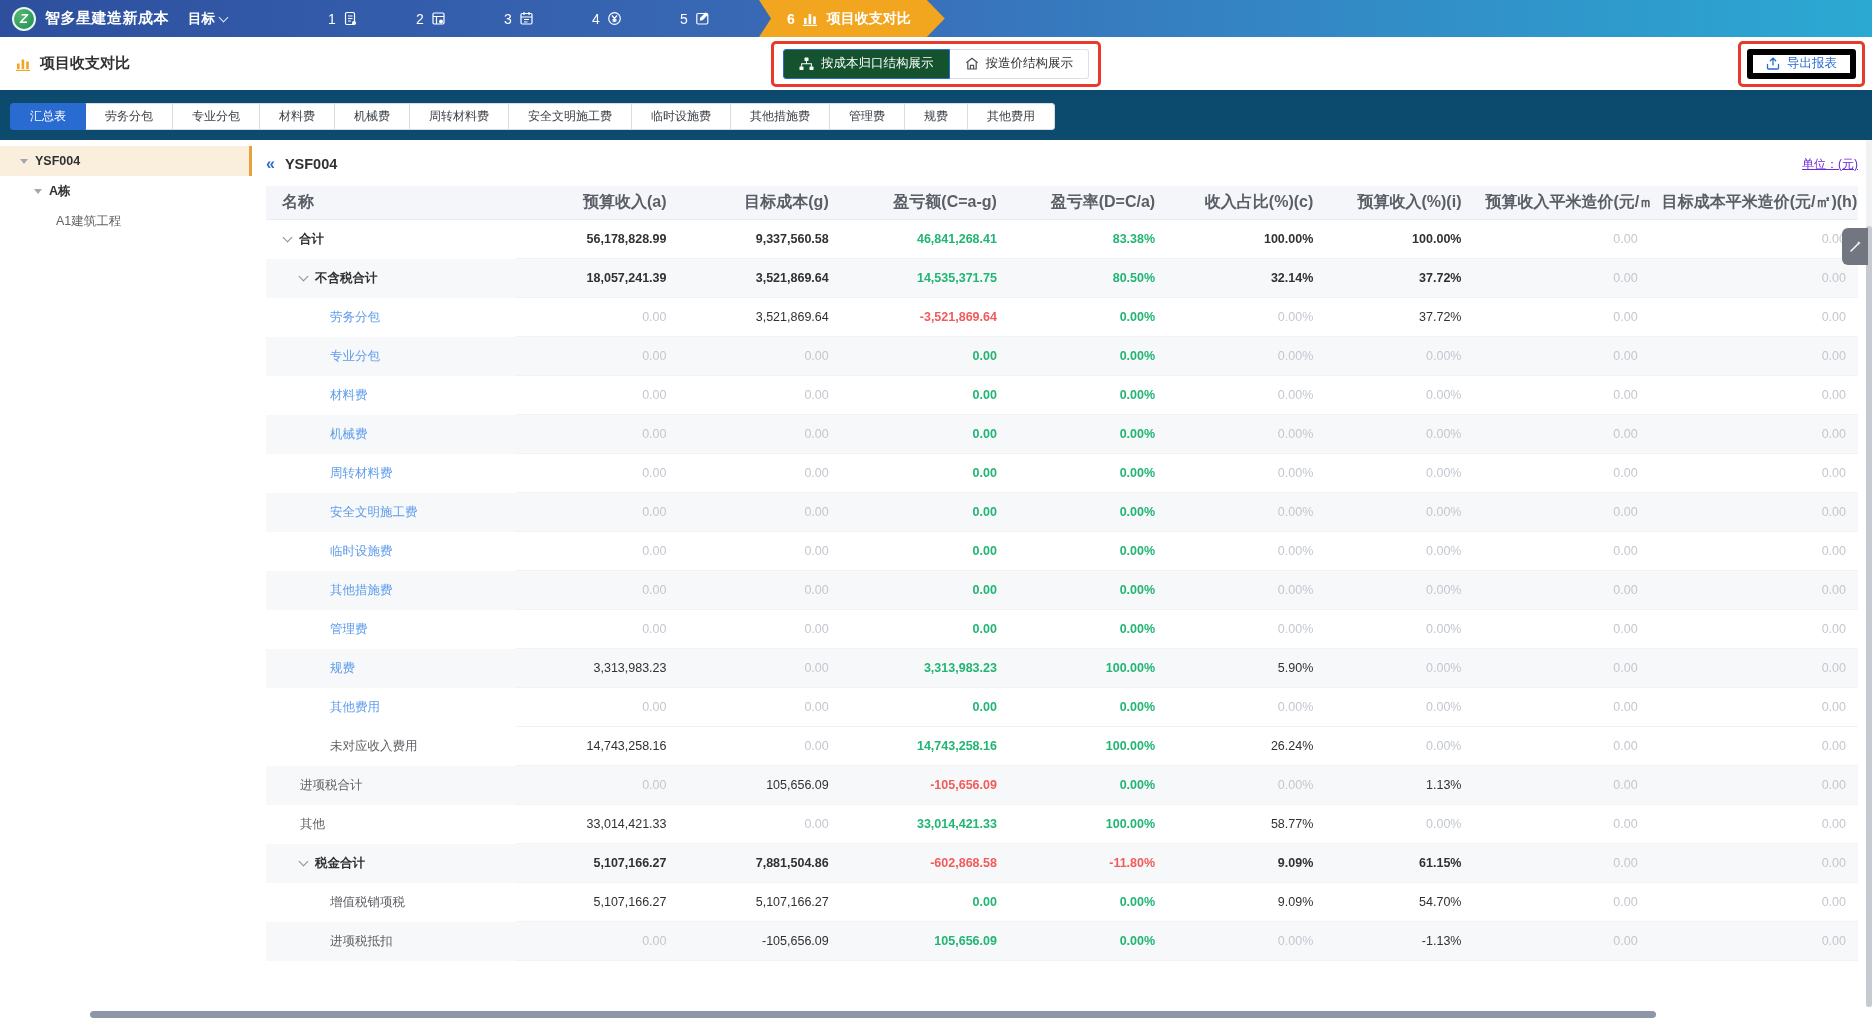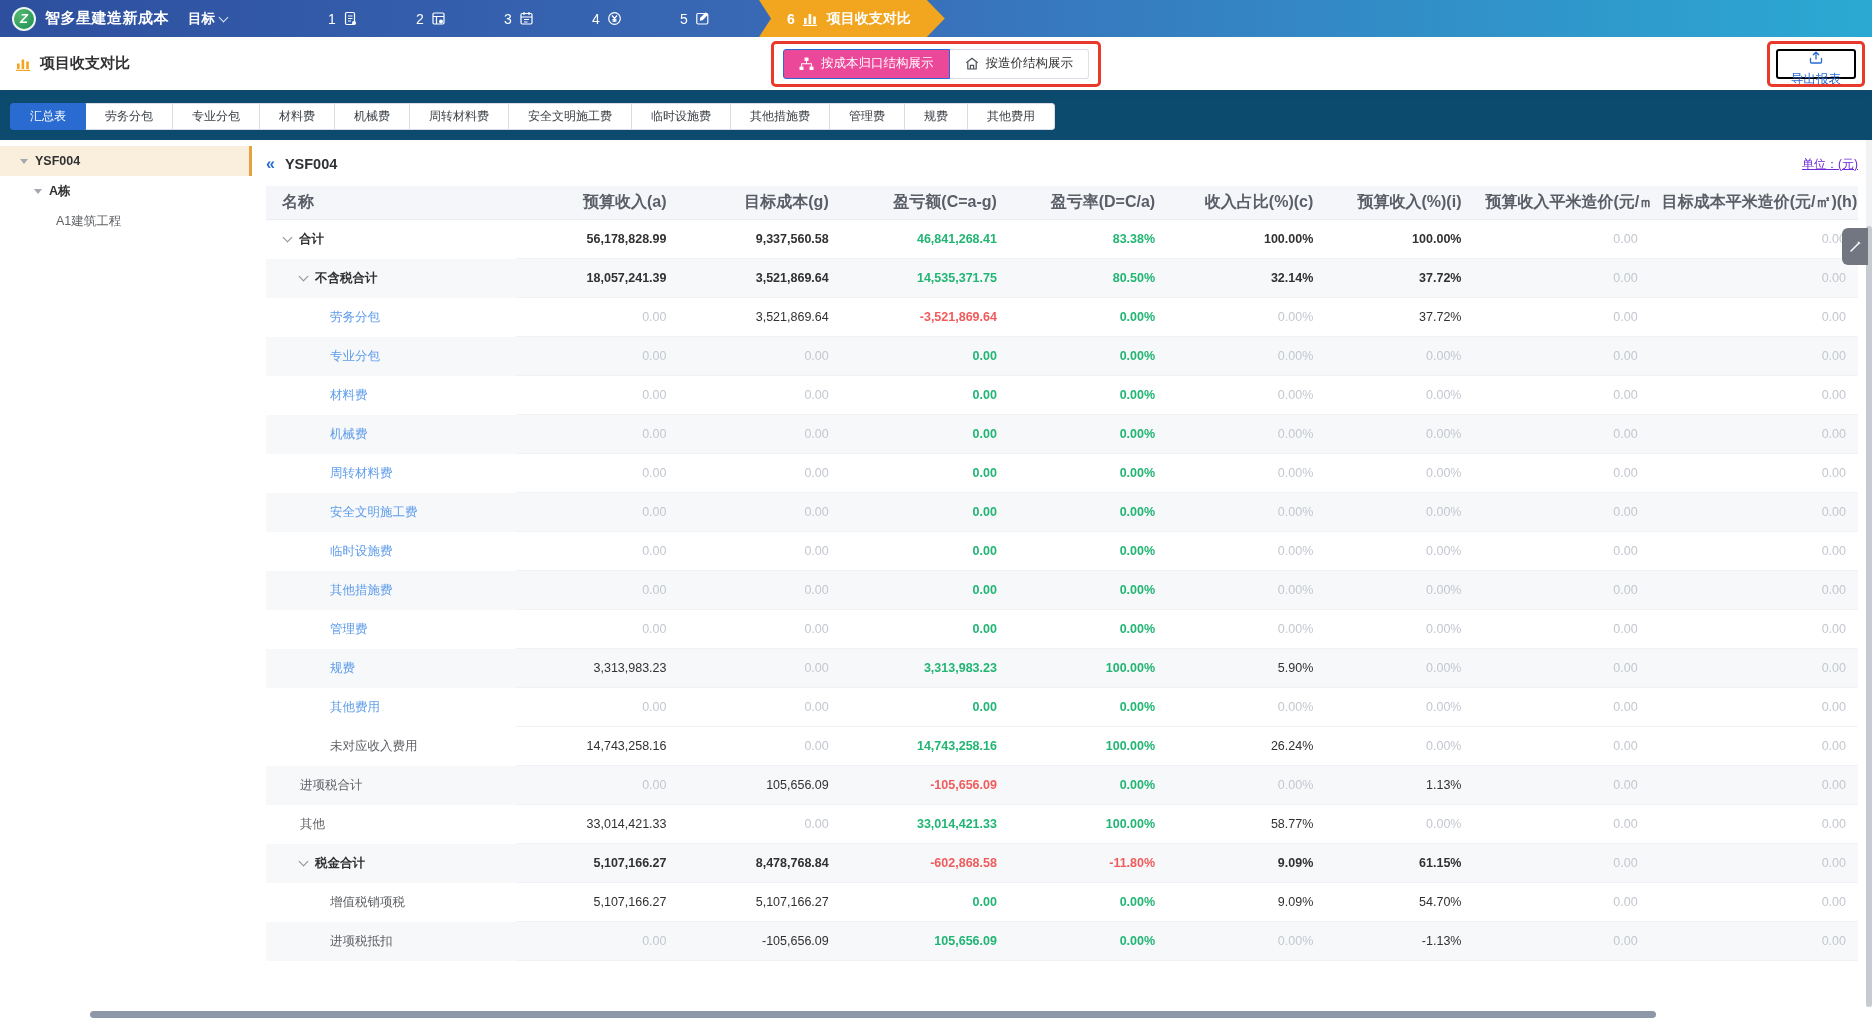--- a/index.html
+++ b/index.html
@@ -34,24 +34,24 @@
 .page-title{display:flex;align-items:center;gap:8px;font-size:15px;font-weight:bold;}
 .anno-wrap{position:relative;display:flex;}
 .red-box{position:absolute;border:3px solid #e8392b;border-radius:5px;pointer-events:none;}
 .center-group{position:absolute;left:50%;top:50%;transform:translate(-50%,-50%);}
 .seg-group{display:flex;}
 .seg-btn{height:30px;padding:0 15px;display:flex;align-items:center;gap:7px;font-size:12.5px;
   border:1px solid #dcdfe6;background:#fff;color:#303133;cursor:pointer;
   font-family:inherit;}
 .seg-btn:first-child{border-radius:3px 0 0 3px;}
 .seg-btn:last-child{border-radius:0 3px 3px 0;border-left:none;}
-.seg-btn.active{background:#ec4899;border-color:#2a6bd2;color:#fff;justify-content:center;}
+.seg-btn.active{background:#14532d;border-color:#2a6bd2;color:#fff;justify-content:center;}
 .export-wrap{margin-left:auto;}
 .export-btn{height:30px;padding:0 13px;display:flex;align-items:center;gap:7px;font-size:12.5px;
-  color:#2a6bd2;background:#fff;border:2px solid #000000;border-radius:3px;cursor:pointer;font-family:inherit;flex-direction:column;}
+  color:#2a6bd2;background:#fff;border:6px solid #000000;border-radius:3px;cursor:pointer;font-family:inherit;}
 
 
 .tabs-row{display:flex;padding:13px 0 10px 10px;background:#0c4a6e;align-items:flex-end;}
 .tab{height:27px;padding:0 19px;display:flex;align-items:center;font-size:12px;color:#3c4046;
   background:#fff;border:1px solid #d9dce3;margin-left:-1px;cursor:pointer;white-space:nowrap;}
 .tab:first-child{border-radius:3px 0 0 3px;margin-left:0;}
 .tab:last-child{border-radius:0 3px 3px 0;}
 .tab.active{background:#2a6bd2;border-color:#2a6bd2;color:#fff;position:relative;z-index:1;}
 
 
@@ -502,21 +502,21 @@
             <td class="num v-zero">0.00%</td>
             <td class="num v-zero">0.00</td>
             <td class="num v-zero">0.00</td>
           </tr>
           <tr class="stripe">
             <td class="name lvl2">
               <span class="chev"></span>
               <span class="nm bold">税金合计</span>
             </td>
             <td class="num v-darkbold">5,107,166.27</td>
-            <td class="num v-darkbold">8,478,768.84</td>
+            <td class="num v-darkbold">7,881,504.86</td>
             <td class="num v-red">-602,868.58</td>
             <td class="num v-red">-11.80%</td>
             <td class="num v-darkbold">9.09%</td>
             <td class="num v-darkbold">61.15%</td>
             <td class="num v-zero">0.00</td>
             <td class="num v-zero">0.00</td>
           </tr>
           <tr>
             <td class="name lvl3">
               <span class="nm plain">增值税销项税</span>

